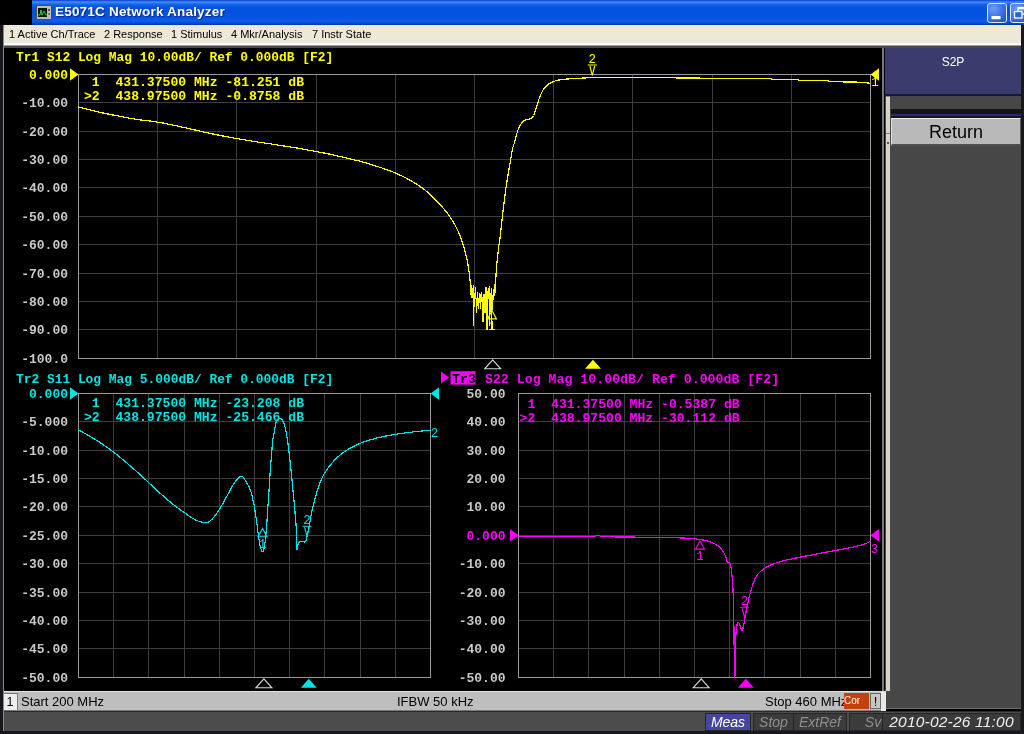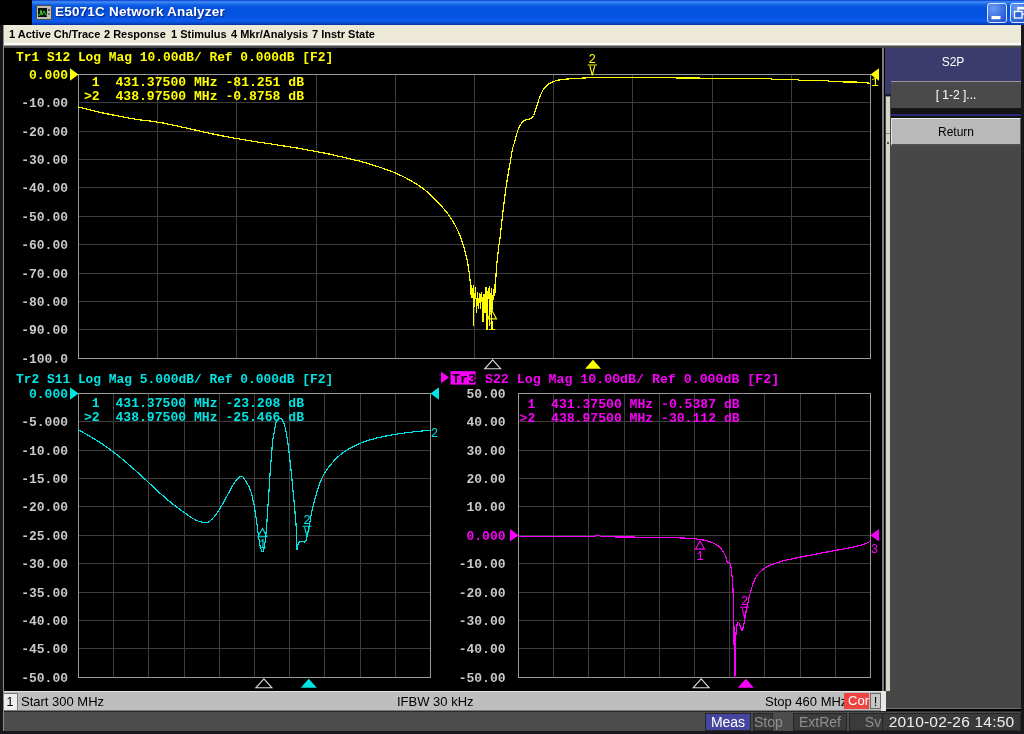--- a/index.html
+++ b/index.html
@@ -12,58 +12,58 @@
 #ticon .scr svg { display:block; }
 #ticon .d1 { position:absolute; right:1.5px; top:3px; width:2px; height:2px; background:#555; }
 #ticon .d2 { position:absolute; right:1.5px; top:7px; width:2px; height:2px; background:#777; }
 #ttext { left:23px; top:4px; color:#fff; font-size:13.5px; font-weight:bold;
   text-shadow:1px 1px 1px rgba(10,30,120,0.9); letter-spacing:0.2px; }
 .wbtn { top:3px; width:20px; height:20px; border-radius:3px; border:1px solid #dce6f8; }
 #bmin { left:955px; background:radial-gradient(circle at 30% 25%,#6a9bf4,#2e63d8 70%,#1b4cc0); }
 #bmax { left:978px; background:radial-gradient(circle at 30% 25%,#6a9bf4,#2e63d8 70%,#1b4cc0); }
 #bcls { left:1001px; background:radial-gradient(circle at 30% 25%,#a49ac8,#857aae 70%,#6f649c); border-color:#c5bedd; }
 #menubar { left:0; top:25px; width:1024px; height:18px; background:#ece9d8; z-index:10;
-  color:#000; font-size:11px;font-weight:bold; }
+  color:#000; font-size:11px; }
 #mshadow { left:0; top:43px; width:1024px; height:4.5px; z-index:10;
   background:linear-gradient(180deg,#fbfbf8 0 38%,#a0a0a0 38% 66%,#484848 66% 100%); }
 #menubar span { position:absolute; top:3px; }
 #sidebar { left:881px; top:43px; width:140px; height:666px; background:#474747; z-index:5;
   border-bottom:1px solid #6e6e6e; }
 #sbblack { position:absolute; left:0; top:0; width:4px; height:100%; background:#000; }
 #sbline { position:absolute; left:1px; top:0; width:2px; height:100%; background:#7a7a7a; }
 #scroll { position:absolute; left:4.7px; top:36px; width:4.6px; height:612px; background:#d8d4c6; }
 .scsep { position:absolute; left:4.7px; width:4.6px; height:1px; background:#8a8678; }
 .scdot { position:absolute; left:6px; width:2px; height:2px; background:#555; }
 .sk { position:absolute; left:10px; width:130px; text-align:center; }
 #sk1 { left:4px !important; width:136px !important; top:3px; height:50px; background:#3b3b6e; border-top:1px solid #8585ad; border-bottom:2px solid #191936;
   color:#fff; font-size:12px; line-height:31px; }
 #sk2 { top:38px; height:28px; background:#4a4a4a; border-top:1px solid #989898; border-bottom:1px solid #1a1a1a;
   color:#fff; font-size:12px; line-height:26px; }
 #skblk { position:absolute; left:10px; top:66px; width:130px; height:9px; background:#141414; }
 #skline { position:absolute; left:10px; top:70.5px; width:130px; height:2px; background:#2a2a7a; }
 #sk3 { top:75px; height:27.5px; background:#b9b9b9; border-top:1px solid #efefef; border-left:1px solid #e0e0e0;
-  border-bottom:2px solid #4f4f4f; border-right:1px solid #5a5a5a; color:#000; font-size:12px; line-height:26px; }
+  border-bottom:2px solid #4f4f4f; border-right:1px solid #5a5a5a; color:#000; font-size:18px; line-height:26px; }
 #statusbar { left:4px; top:691px; width:882px; height:20px; background:#bebebe; z-index:6;
   border-top:1px solid #e2e2e2; border-bottom:1px solid #7a7a7a; font-size:13px; color:#000; }
 #chbox { position:absolute; left:-2px; top:1px; width:16px; height:18px; background:#ededed;
   border:1px solid #7a7a7a; text-align:center; line-height:17px; font-size:12.5px; }
 #stext { position:absolute; left:17px; top:2px; }
 #iftext { position:absolute; left:393px; top:2px; }
 #sptext { position:absolute; left:761px; top:2px; }
-#corbox { position:absolute; left:840px; top:1px; width:25px; height:16px; background:#ef4444;
-  color:#fff; text-align:right; line-height:15px; font-size:13px; }
+#corbox { position:absolute; left:840px; top:1px; width:25px; height:16px; background:#c2410c;
+  color:#fff; text-align:left; line-height:15px; font-size:10px; }
 #corhl { position:absolute; left:877px; top:0px; width:5px; height:19px; background:#e8e8e6; }
 #exbox { position:absolute; left:866px; top:1px; width:11px; height:16px; background:#c6c6c2;
   color:#000; text-align:center; line-height:15px; font-size:13px; border:1px solid #6a6a6a; }
 #bottombar { left:0px; top:711px; width:1024px; height:20px; background:#4c4c4c; z-index:6;
   font-size:13.5px; border-top:1px solid #2a2a2a; }
 .bcell { position:absolute; top:0.5px; height:18px; line-height:16.5px; text-align:center;
-  background:#3b3b3b; border:1.5px solid #262626; color:#8f8f8f; font-size:14px; }
+  background:#3b3b3b; border:1.5px solid #262626; color:#8f8f8f; font-size:14px;font-style:italic; }
 #meas { left:705px; width:46px; background:#4646a0; color:#fff; }
-#bstop { left:753px; width:20px; }
+#bstop { left:753px; width:41px; }
 #bext { left:793px; width:54px; }
 #bsvc { left:849px; width:55px; }
 #bdate { left:882px; width:139px; color:#efefef; background:#3a3a3a; font-size:15.5px; letter-spacing:0.2px; }
 #lborder { left:0; top:25px; width:4px; height:709px; background:#17171d; z-index:20;
   border-right:1px solid #8a8a8a; }
 #rborder { left:1021px; top:25px; width:3px; height:709px; background:#17171d; z-index:20; }
 #bborder { left:0; top:731px; width:1024px; height:3px; background:#17171d; z-index:21; }
 </style></head>
 <body>
 <svg width="1024" height="734" viewBox="0 0 1024 734" xml:space="preserve" style="position:absolute;left:0;top:0;z-index:1;transform:translateZ(0)">
@@ -241,34 +241,33 @@
 <div class="abs" id="sidebar">
   <div id="sbblack"></div>
     <div id="sbline"></div>
   <div id="scroll"></div>
   <div class="scsep" style="top:53px"></div>
     <div class="scsep" style="top:90px"></div>
   <div class="scdot" style="top:48px"></div>
     <div class="scdot" style="top:99px"></div>
   <div class="sk" id="sk1">S2P</div>
     <div id="skblk"></div>
-  <div class="sk" id="sk2">[ 1-2 ]...</div>
   <div id="skline"></div>
   <div class="sk" id="sk3">Return</div>
 </div>
 <div class="abs" id="statusbar">
   <div id="chbox">1</div>
-  <div id="stext">Start 300 MHz</div>
-  <div id="iftext">IFBW 30 kHz</div>
+  <div id="stext">Start 200 MHz</div>
+  <div id="iftext">IFBW 50 kHz</div>
   <div id="sptext">Stop 460 MHz</div>
   <div id="corbox">Cor</div>
     <div id="corhl"></div>
   <div id="exbox">!</div>
 </div>
 <div class="abs" id="bottombar">
   <div class="bcell" id="meas">Meas</div>
   <div class="bcell" id="bstop">Stop</div>
   <div class="bcell" id="bext">ExtRef</div>
   <div class="bcell" id="bsvc">Svc</div>
-  <div class="bcell" id="bdate">2010-02-26 14:50</div>
+  <div class="bcell" id="bdate">2010-02-26 11:00</div>
 </div>
 <div class="abs" id="lborder"></div>
 <div class="abs" id="rborder"></div>
 <div class="abs" id="bborder"></div>
 </body></html>

